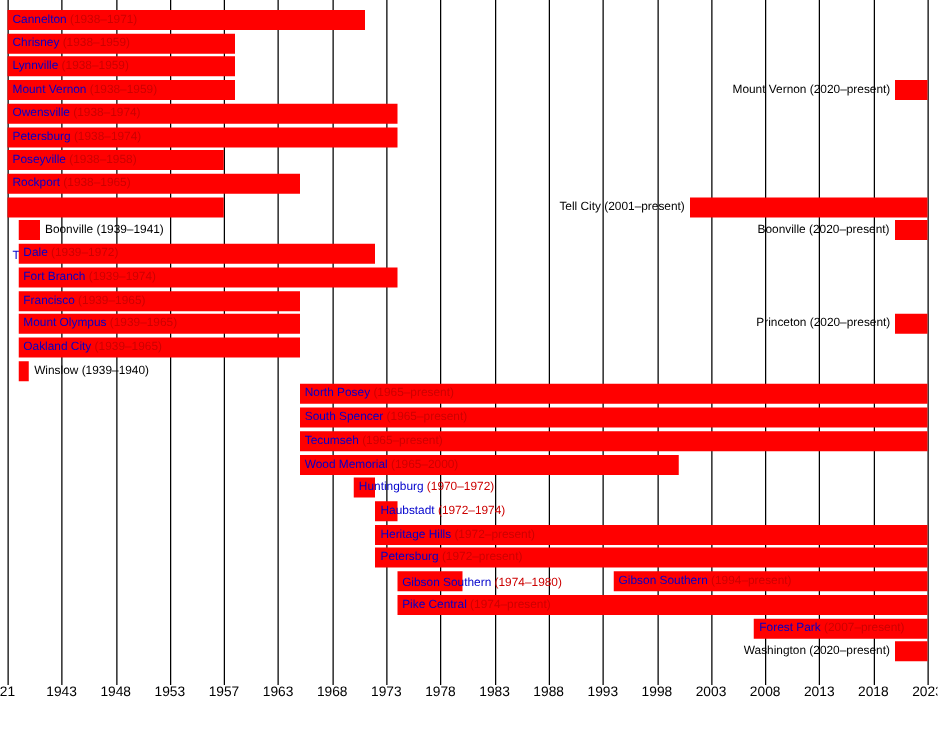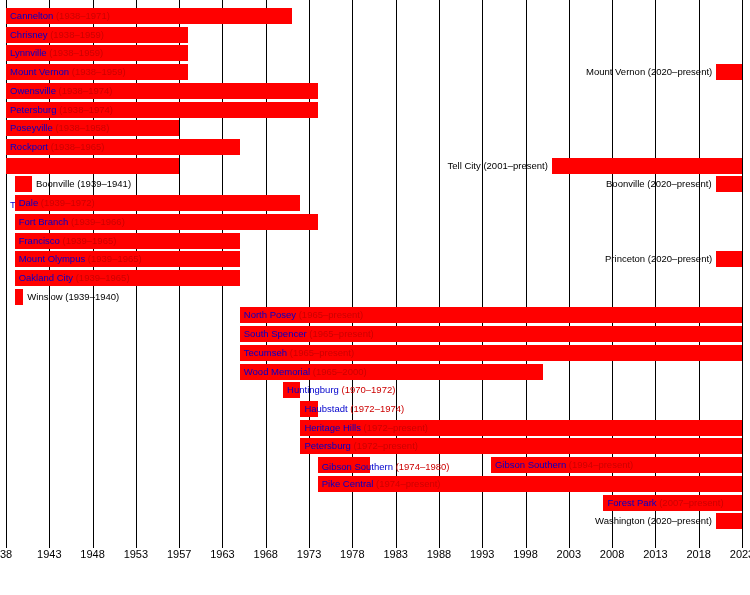--- a/index.html
+++ b/index.html
@@ -115,21 +115,21 @@
         <div class="bar-label inside" style="top: 158px; left: 10px; margin-top: 39px;"><span class="nm">Tell City </span><span class="yrs">(1938–1958)</span></div>
         <div class="bar" style="left: 551.506px; top: 158px; width: 190.494px; background: rgb(255, 0, 0);"></div>
         <div class="bar-label outside" style="top: 158px; left: 447.506px;"><span class="nm">Tell City </span><span class="yrs">(2001–present)</span></div>
         <div class="bar" style="left: 14.6588px; top: 176px; width: 17.3176px; background: rgb(255, 0, 0);"></div>
         <div class="bar-label outside" style="top: 176px; left: 35.9765px;"><span class="nm">Boonville </span><span class="yrs">(1939–1941)</span></div>
         <div class="bar" style="left: 716.024px; top: 176px; width: 25.9765px; background: rgb(255, 0, 0);"></div>
         <div class="bar-label outside" style="top: 176px; left: 606.024px;"><span class="nm">Boonville </span><span class="yrs">(2020–present)</span></div>
         <div class="bar" style="left: 14.6588px; top: 195px; width: 285.741px; background: rgb(255, 0, 0);"></div>
         <div class="bar-label inside" style="top: 195px; left: 18.6588px;"><span class="nm">Dale </span><span class="yrs">(1939–1972)</span></div>
         <div class="bar" style="left: 14.6588px; top: 214px; width: 303.059px; background: rgb(255, 0, 0);"></div>
-        <div class="bar-label inside" style="top: 214px; left: 18.6588px;"><span class="nm">Fort Branch </span><span class="yrs">(1939–1966)</span></div>
+        <div class="bar-label inside" style="top: 214px; left: 18.6588px;"><span class="nm">Fort Branch </span><span class="yrs">(1939–1974)</span></div>
         <div class="bar" style="left: 14.6588px; top: 233px; width: 225.129px; background: rgb(255, 0, 0);"></div>
         <div class="bar-label inside" style="top: 233px; left: 18.6588px;"><span class="nm">Francisco </span><span class="yrs">(1939–1965)</span></div>
         <div class="bar" style="left: 14.6588px; top: 251px; width: 225.129px; background: rgb(255, 0, 0);"></div>
         <div class="bar-label inside" style="top: 251px; left: 18.6588px;"><span class="nm">Mount Olympus </span><span class="yrs">(1939–1965)</span></div>
         <div class="bar" style="left: 716.024px; top: 251px; width: 25.9765px; background: rgb(255, 0, 0);"></div>
         <div class="bar-label outside" style="top: 251px; left: 605.024px;"><span class="nm">Princeton </span><span class="yrs">(2020–present)</span></div>
         <div class="bar" style="left: 14.6588px; top: 270px; width: 225.129px; background: rgb(255, 0, 0);"></div>
         <div class="bar-label inside" style="top: 270px; left: 18.6588px;"><span class="nm">Oakland City </span><span class="yrs">(1939–1965)</span></div>
         <div class="bar" style="left: 14.6588px; top: 289px; width: 8.65882px; background: rgb(255, 0, 0);"></div>
         <div class="bar-label outside" style="top: 289px; left: 27.3176px;"><span class="nm">Winslow </span><span class="yrs">(1939–1940)</span></div>
@@ -156,21 +156,21 @@
         <div class="bar" style="left: 317.718px; top: 476px; width: 424.282px; background: rgb(255, 0, 0);"></div>
         <div class="bar-label inside" style="top: 476px; left: 321.718px;"><span class="nm">Pike Central </span><span class="yrs">(1974–present)</span></div>
         <div class="bar" style="left: 603.459px; top: 495px; width: 138.541px; background: rgb(255, 0, 0);"></div>
         <div class="bar-label inside" style="top: 495px; left: 607.459px;"><span class="nm">Forest Park </span><span class="yrs">(2007–present)</span></div>
         <div class="bar" style="left: 716.024px; top: 513px; width: 25.9765px; background: rgb(255, 0, 0);"></div>
         <div class="bar-label outside" style="top: 513px; left: 595.024px;"><span class="nm">Washington </span><span class="yrs">(2020–present)</span></div>
       </div>
   </div>
 
   <div id="axis">
-      <div class="tick" style="left: 6px;">38</div>
+      <div class="tick" style="left: 6px;">21</div>
       <div class="tick" style="left: 49.2941px;">1943</div>
       <div class="tick" style="left: 92.5882px;">1948</div>
       <div class="tick" style="left: 135.882px;">1953</div>
       <div class="tick" style="left: 179.176px;">1957</div>
       <div class="tick" style="left: 222.471px;">1963</div>
       <div class="tick" style="left: 265.765px;">1968</div>
       <div class="tick" style="left: 309.059px;">1973</div>
       <div class="tick" style="left: 352.353px;">1978</div>
       <div class="tick" style="left: 395.647px;">1983</div>
       <div class="tick" style="left: 438.941px;">1988</div>

